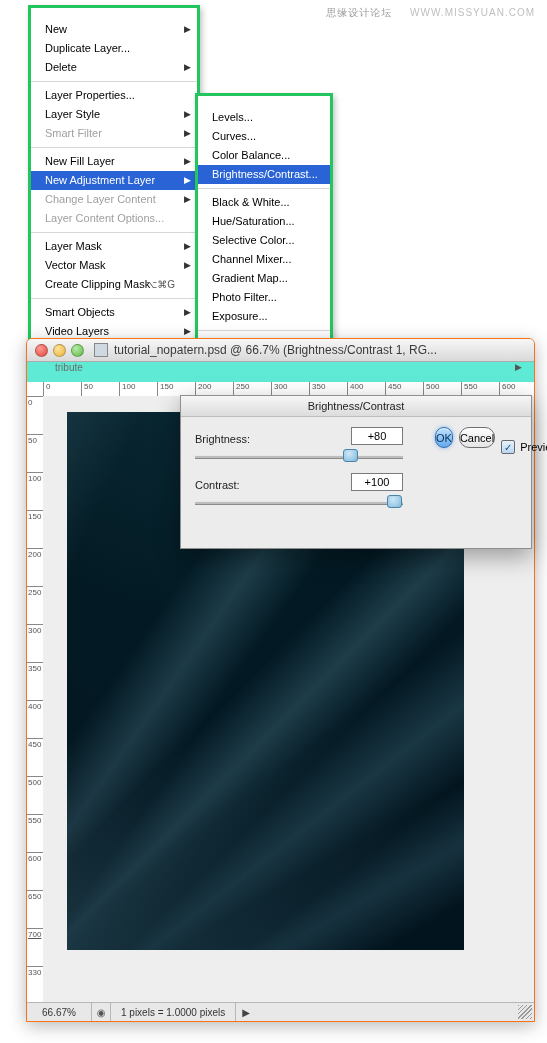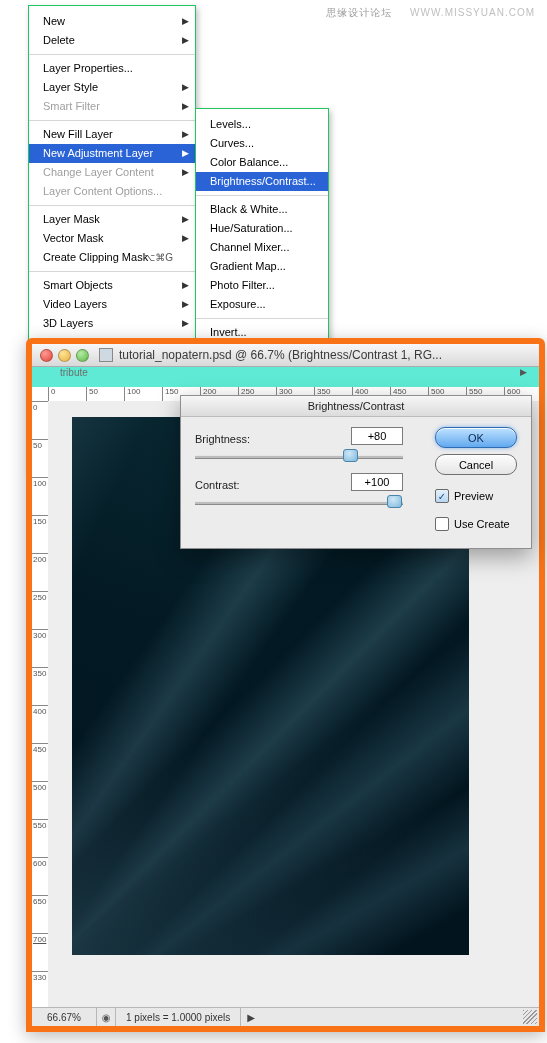--- a/index.html
+++ b/index.html
@@ -1,33 +1,33 @@
 <!DOCTYPE html>
 <html><head>
 <meta charset="utf-8">
 <style>
   html,body{margin:0;padding:0;font-family:"Lucida Grande","Helvetica",Arial,sans-serif;font-size:11px;color:#000;background:#fff;width:547px;height:1043px;overflow:hidden}
   .watermark{position:absolute;top:6px;right:12px;font-size:10px;color:#bfbfbf;letter-spacing:1px}
   .watermark .cn{color:#9a9a9a;margin-right:14px}
 
   
-  .menu{position:absolute;background:#fff;border:1px solid #22c55e;box-shadow:2px 3px 6px rgba(0,0,0,.25);padding:6px 0}
+  .menu{position:absolute;background:#fff;border:3px solid #22c55e;box-shadow:2px 3px 6px rgba(0,0,0,.25);padding:12px 0}
   .menu.main{left:28px;top:5px;width:166px}
-  .menu.sub{left:195px;top:108px;width:132px}
+  .menu.sub{left:195px;top:93px;width:132px}
   .menu .item{padding:2px 18px 2px 14px;white-space:nowrap;position:relative;line-height:15px}
   .menu .item.hover{background:#2a63d6;color:#fff}
   .menu .item.hover .arrow{color:#fff}
   .menu .item.disabled{color:#9f9f9f}
   .menu .sep{height:0;border-top:1px solid #d6d6d6;margin:4px 0}
   .menu .shortcut{position:absolute;right:22px;top:2px;font-size:10px;color:#555}
   .menu .item.disabled .shortcut{color:#b5b5b5}
   .menu .arrow{position:absolute;right:6px;top:2px;font-size:9px;color:#333}
 
   
-  .docwin{position:absolute;left:26px;top:338px;width:507px;height:682px;background:#eee;border:6px solid #f97316;border-radius:6px 6px 0 0;box-shadow:0 4px 18px rgba(0,0,0,.28);overflow:hidden}
+  .docwin{position:absolute;left:26px;top:338px;width:507px;height:682px;background:#eee;border:1px solid #f97316;border-radius:6px 6px 0 0;box-shadow:0 4px 18px rgba(0,0,0,.28);overflow:hidden}
   .titlebar{height:22px;background:linear-gradient(#f7f7f7,#d9d9d9);border-bottom:1px solid #acacac;display:flex;align-items:center;padding-left:8px;font-size:12px;color:#3a3a3a}
   .tl-btns{display:flex;gap:5px;margin-right:10px}
   .tl-btns span{width:11px;height:11px;border-radius:50%;display:inline-block;border:1px solid rgba(0,0,0,.25)}
   .tl-red{background:radial-gradient(circle at 35% 30%,#ff9b92,#e2453b)}
   .tl-yel{background:radial-gradient(circle at 35% 30%,#ffe39a,#e7b23a)}
   .tl-grn{background:radial-gradient(circle at 35% 30%,#b5eda4,#5fb648)}
   .proxy{width:12px;height:12px;margin-right:6px;background:#cfd9e2;border:1px solid #888;display:inline-block}
   .titlebar .ttxt{overflow:hidden;text-overflow:ellipsis;white-space:nowrap;flex:1}
 
   .toolbar2{height:20px;background:#5eead4;border-bottom:1px solid #b8b8b8;font-size:10px;color:#6d6d6d;padding-left:28px;display:flex;}
@@ -60,38 +60,39 @@
   
   .dialog{position:absolute;left:180px;top:395px;width:350px;height:152px;background:#ececec;border:1px solid #8f8f8f;box-shadow:0 8px 22px rgba(0,0,0,.35)}
   .dialog .dtitle{height:20px;background:linear-gradient(#f6f6f6,#dcdcdc);border-bottom:1px solid #bcbcbc;display:flex;align-items:center;justify-content:center;font-size:11px;color:#222}
   .dialog .body{padding:10px 14px 6px 14px;position:relative}
   .row{display:flex;align-items:flex-end;margin-bottom:4px}
   .row .lbl{width:82px;text-align:left;color:#222}
   .row .ibox{width:50px;height:16px;border:1px solid #7a7a7a;background:#fff;text-align:center;font-size:11px;line-height:16px;margin-left:auto;margin-right:8px}
   .slider{height:14px;position:relative;margin:0 0 10px 0}
   .slider .track{position:absolute;left:0;right:8px;top:6px;height:2px;background:#bdbdbd;border-top:1px solid #e7e7e7;border-bottom:1px solid #8a8a8a}
   .slider .thumb{position:absolute;top:0;width:13px;height:11px;background:radial-gradient(circle at 40% 30%,#cfe7f6,#7fb9dd);border:1px solid #4a84ab;border-radius:3px}
-  .btns{position:absolute;right:14px;top:10px;width:82px;display:flex;flex-direction:column;gap:6px}
+  .btns{position:absolute;right:14px;top:10px;width:82px;display:flex;flex-direction:row;gap:6px}
   .aqua-btn{height:19px;border:1px solid #6f6f6f;border-radius:10px;background:linear-gradient(#fdfdfd,#e5e5e5);display:flex;align-items:center;justify-content:center;font-size:11px;box-shadow:inset 0 1px 0 #fff}
   .aqua-btn.primary{background:linear-gradient(#bfe2ff,#62a9ef);border-color:#2f6bb0;color:#0a2a55;font-weight:500;box-shadow:inset 0 1px 0 rgba(255,255,255,.8),0 0 4px rgba(60,140,230,.6)}
   .chk{display:flex;align-items:center;gap:5px;margin-top:8px}
   .chk .box{width:12px;height:12px;border:1px solid #6a6a6a;border-radius:2px;background:#fff;display:flex;align-items:center;justify-content:center;font-size:10px;color:#15507f}
   .chk .box.checked{background:linear-gradient(#e6f1fb,#b9d7f1)}
   .controls{width:216px}
 </style>
 </head>
 <body>
 
 <div class="watermark">
   <span class="cn">思缘设计论坛</span>
   <span>WWW.MISSYUAN.COM</span>
 </div>
 
 <div class="menu main" id="menu-main">
     <div class="item">New<span class="arrow">▶</span></div>
+    <div class="item">Duplicate Layer...</div>
     <div class="item">Delete<span class="arrow">▶</span></div>
     <div class="sep"></div>
     <div class="item">Layer Properties...</div>
     <div class="item">Layer Style<span class="arrow">▶</span></div>
     <div class="item disabled">Smart Filter<span class="arrow">▶</span></div>
     <div class="sep"></div>
     <div class="item">New Fill Layer<span class="arrow">▶</span></div>
     <div class="item hover">New Adjustment Layer<span class="arrow">▶</span></div>
     <div class="item disabled">Change Layer Content<span class="arrow">▶</span></div>
     <div class="item disabled">Layer Content Options...</div>
@@ -114,20 +115,21 @@
   </div>
 
 <div class="menu sub" id="menu-sub">
     <div class="item">Levels...</div>
     <div class="item">Curves...</div>
     <div class="item">Color Balance...</div>
     <div class="item hover">Brightness/Contrast...</div>
     <div class="sep"></div>
     <div class="item">Black &amp; White...</div>
     <div class="item">Hue/Saturation...</div>
+    <div class="item">Selective Color...</div>
     <div class="item">Channel Mixer...</div>
     <div class="item">Gradient Map...</div>
     <div class="item">Photo Filter...</div>
     <div class="item">Exposure...</div>
     <div class="sep"></div>
     <div class="item">Invert...</div>
     <div class="item">Threshold...</div>
     <div class="item">Posterize...</div>
   </div>
 

